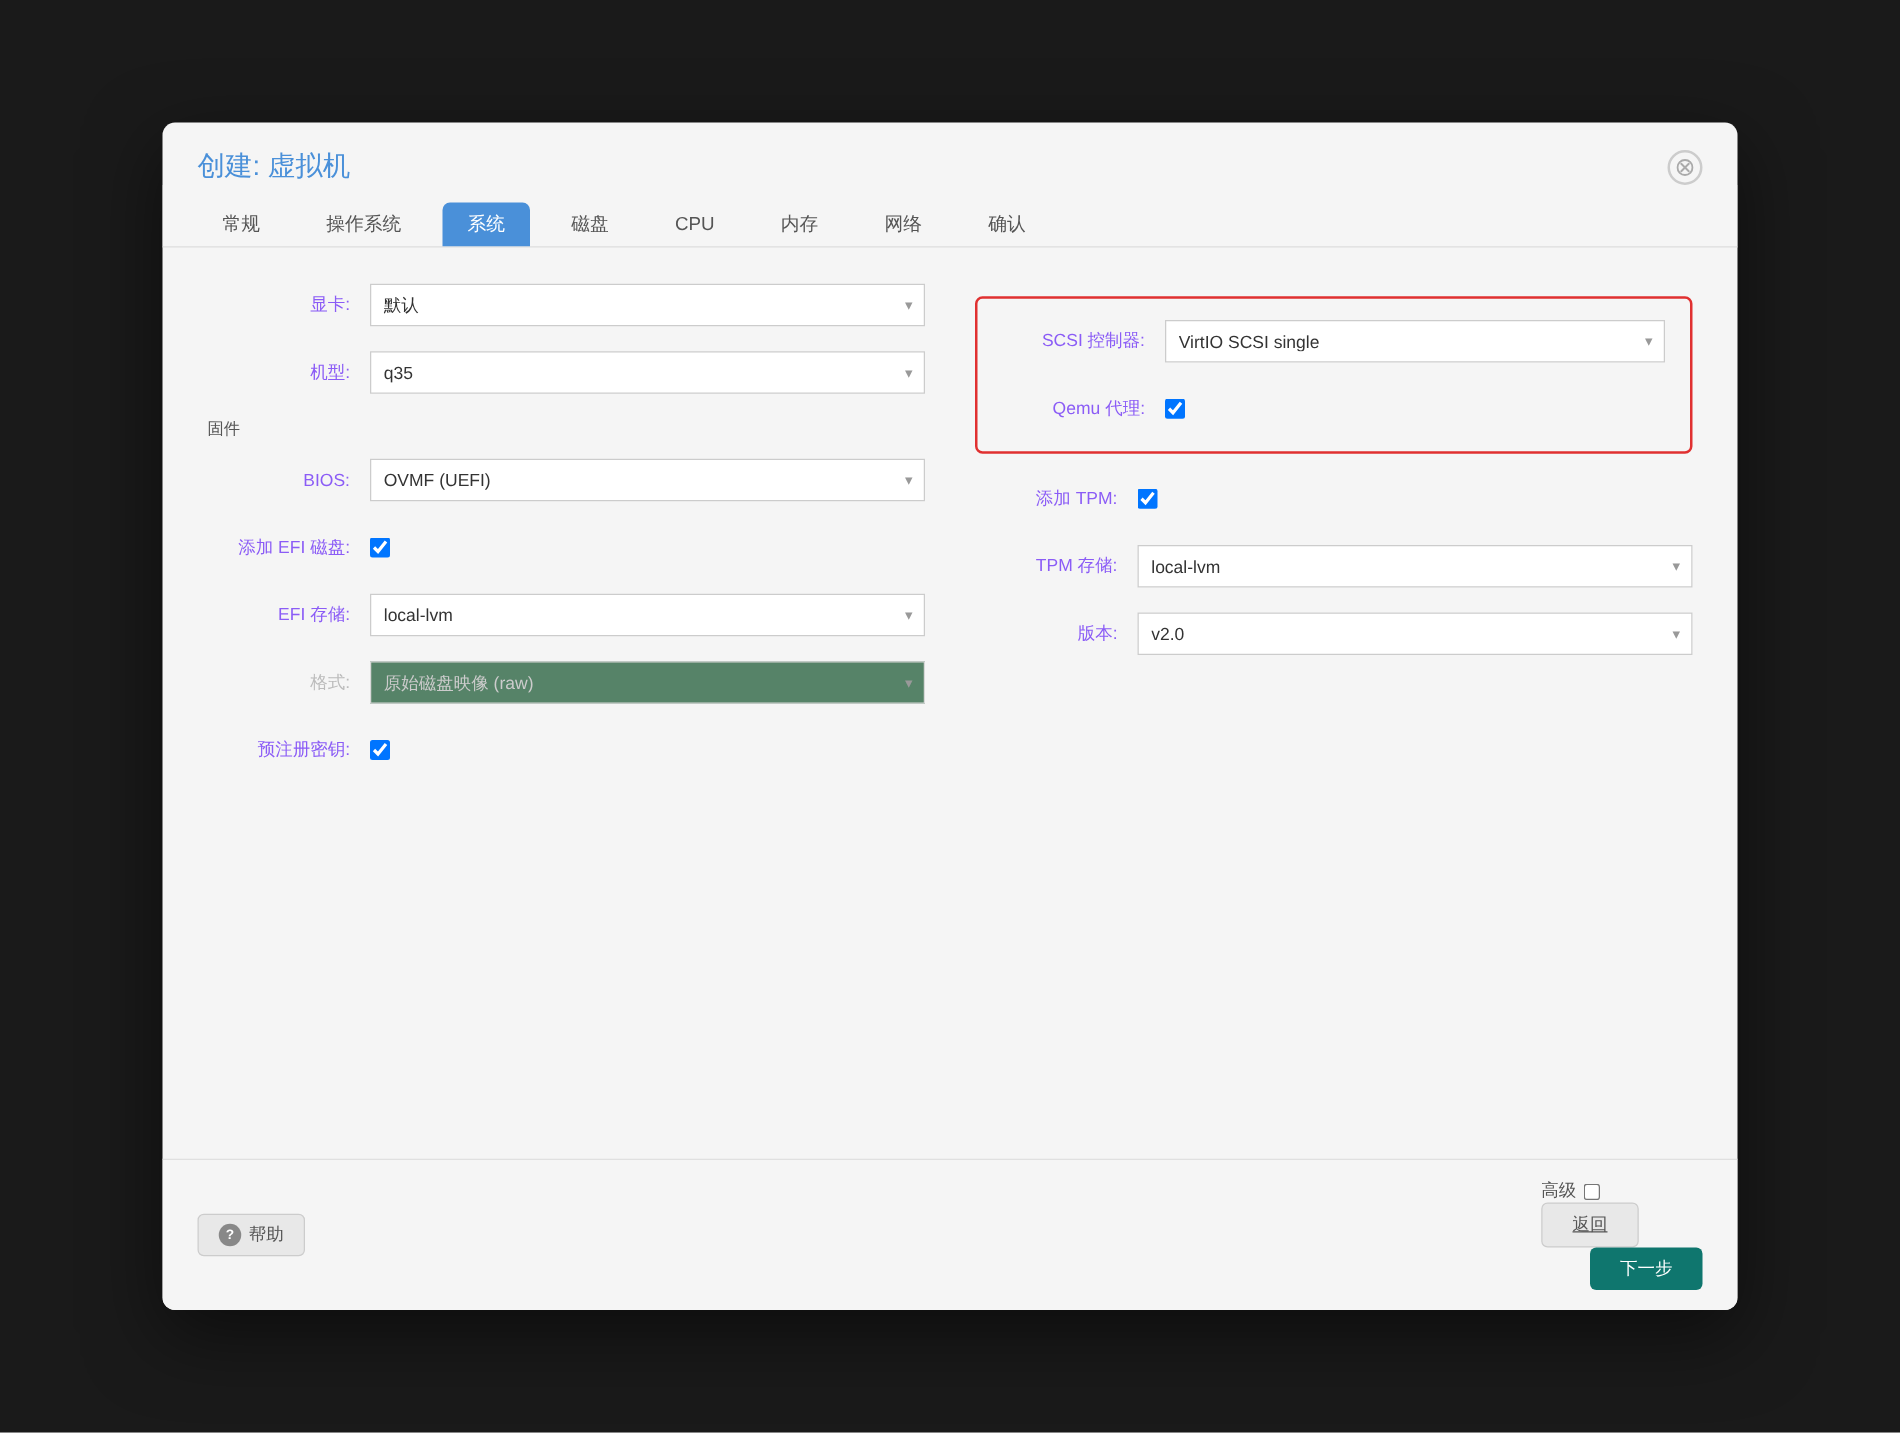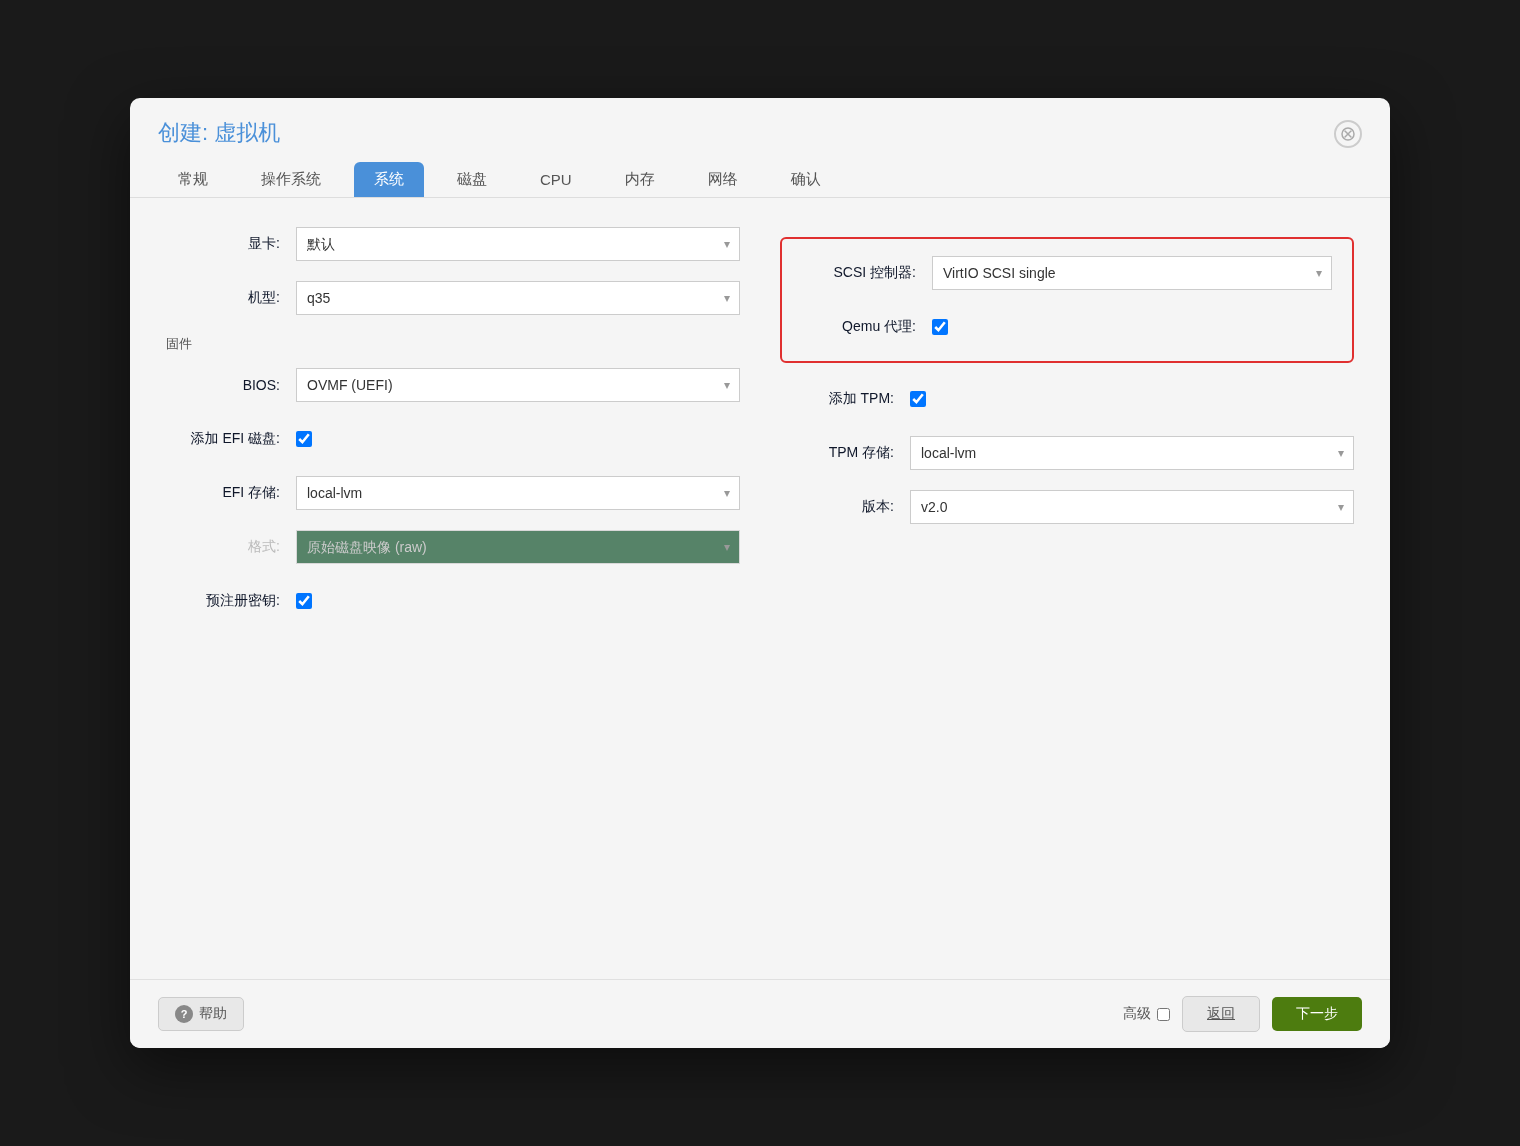--- a/index.html
+++ b/index.html
@@ -83,21 +83,21 @@
     }
     .form-row {
       display: flex;
       align-items: center;
       margin-bottom: 18px;
       min-height: 36px;
     }
     .form-label {
       width: 130px;
       font-size: 14px;
-      color: #0f172a;
+      color: #8b5cf6;
       flex-shrink: 0;
       text-align: right;
       padding-right: 16px;
     }
     .form-label.disabled {
       color: #bbb;
     }
     .select-wrapper {
       flex: 1;
       position: relative;
@@ -171,41 +171,42 @@
       background: #888;
       color: #fff;
       font-size: 11px;
       display: flex;
       align-items: center;
       justify-content: center;
       font-weight: bold;
     }
     .right-actions {
       display: flex;
-      align-items: center;
-      gap: 12px;
+      align-items: flex-start;
+      flex-direction: column;
     }
     .advanced-check {
       display: flex;
       align-items: center;
       gap: 6px;
       font-size: 14px;
       color: #555;
     }
     .btn {
       padding: 8px 24px;
       border-radius: 5px;
       font-size: 14px;
       cursor: pointer;
       border: none;
       font-weight: 500;
     }
     .btn-primary {
-      background: #4d7c0f;
+      background: #0f766e;
       color: #fff;
+      margin-left: 39px;
     }
     .btn-secondary {
       background: #e8e8e8;
       color: #555;
       border: 1px solid #ccc;
       text-decoration: underline;
     }
     .divider-label {
       font-size: 13px;
       color: #555;

